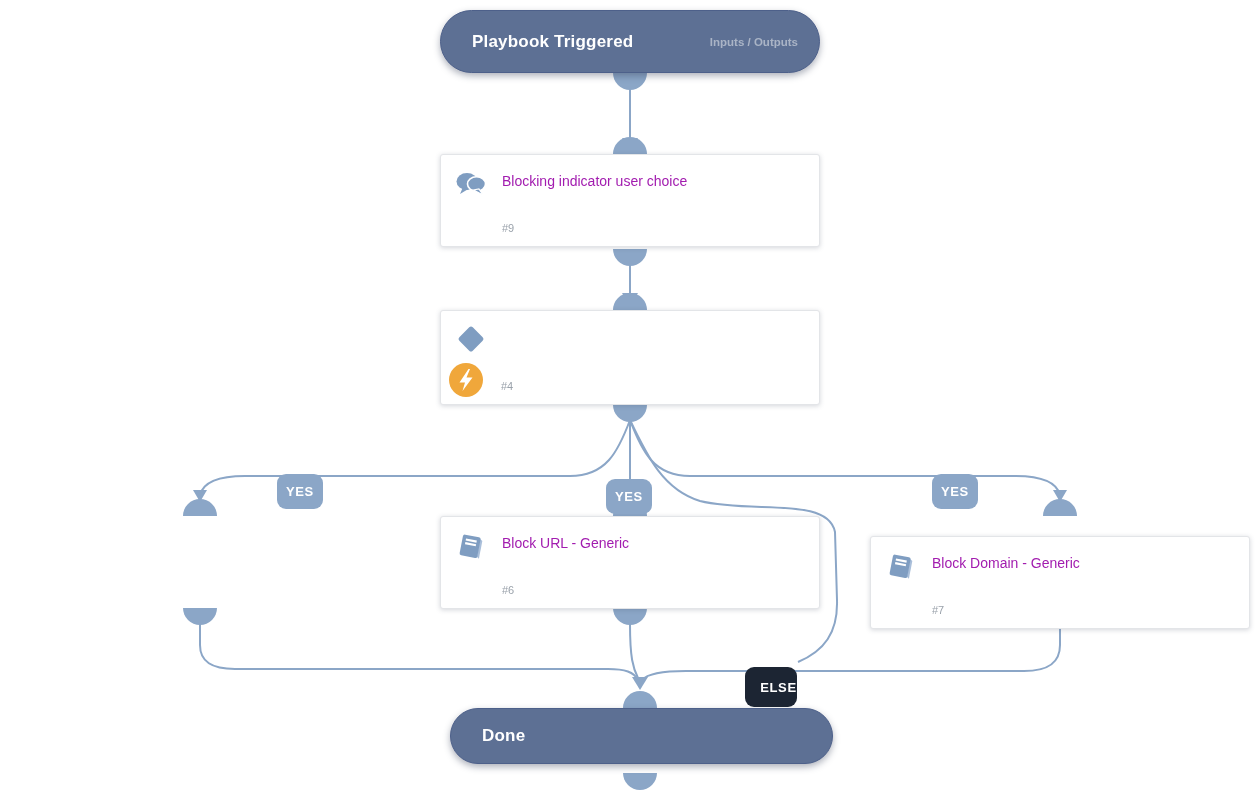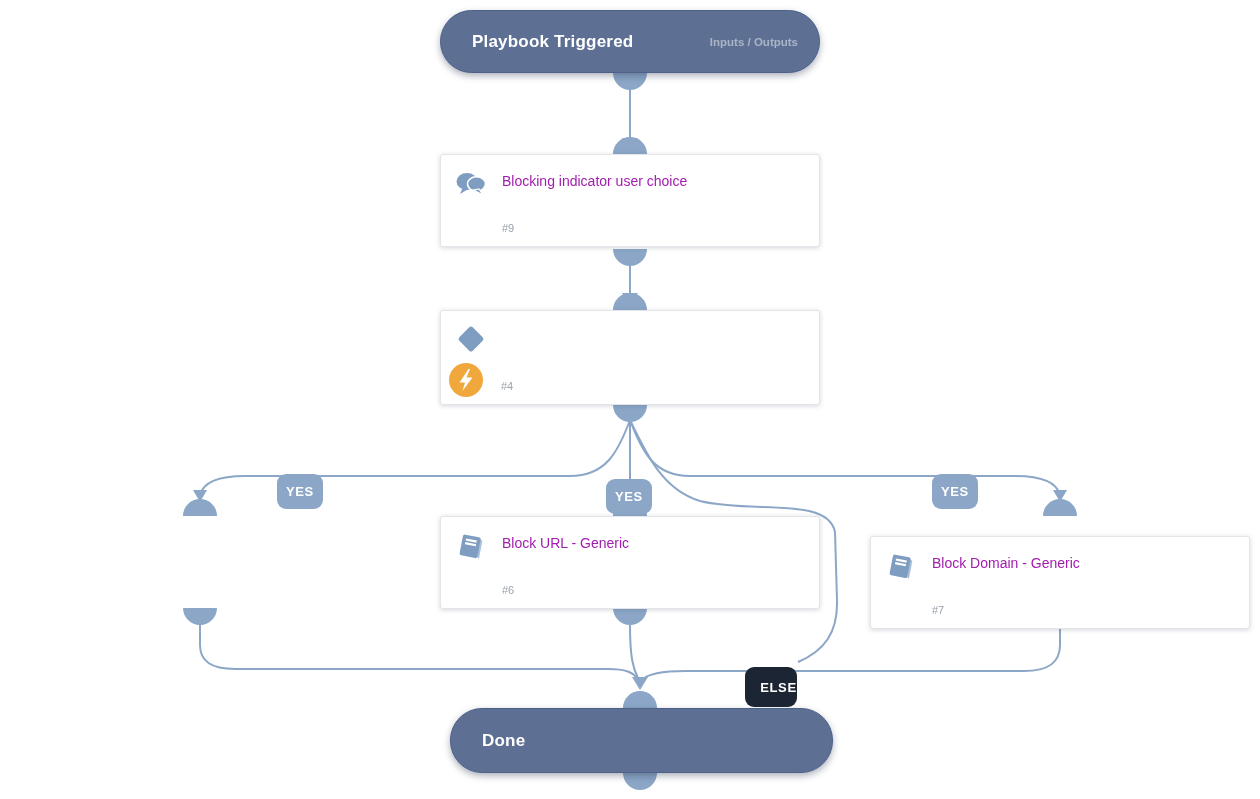--- a/index.html
+++ b/index.html
@@ -218,17 +218,17 @@
     </svg>
     <div class="card-title">Block Domain - Generic</div>
     <div class="card-id">#7</div>
   </div>
 
   <div class="edge-badge badge-yes" style="left:277px; top:458px;">YES</div>
   <div class="edge-badge badge-yes" style="left:606px; top:463px;">YES</div>
   <div class="edge-badge badge-yes" style="left:932px; top:458px;">YES</div>
   <div class="edge-badge badge-else" style="left:745px; top:651px;">ELSE</div>
 
-  <div class="pill" style="left:450px; top:708px; width:383px; height:65px;">
+  <div class="pill" style="left:450px; top:708px; width:383px; height:56px;">
     <span class="pill-label">Done</span>
   </div>
 
 </div>
 
 </body></html>

